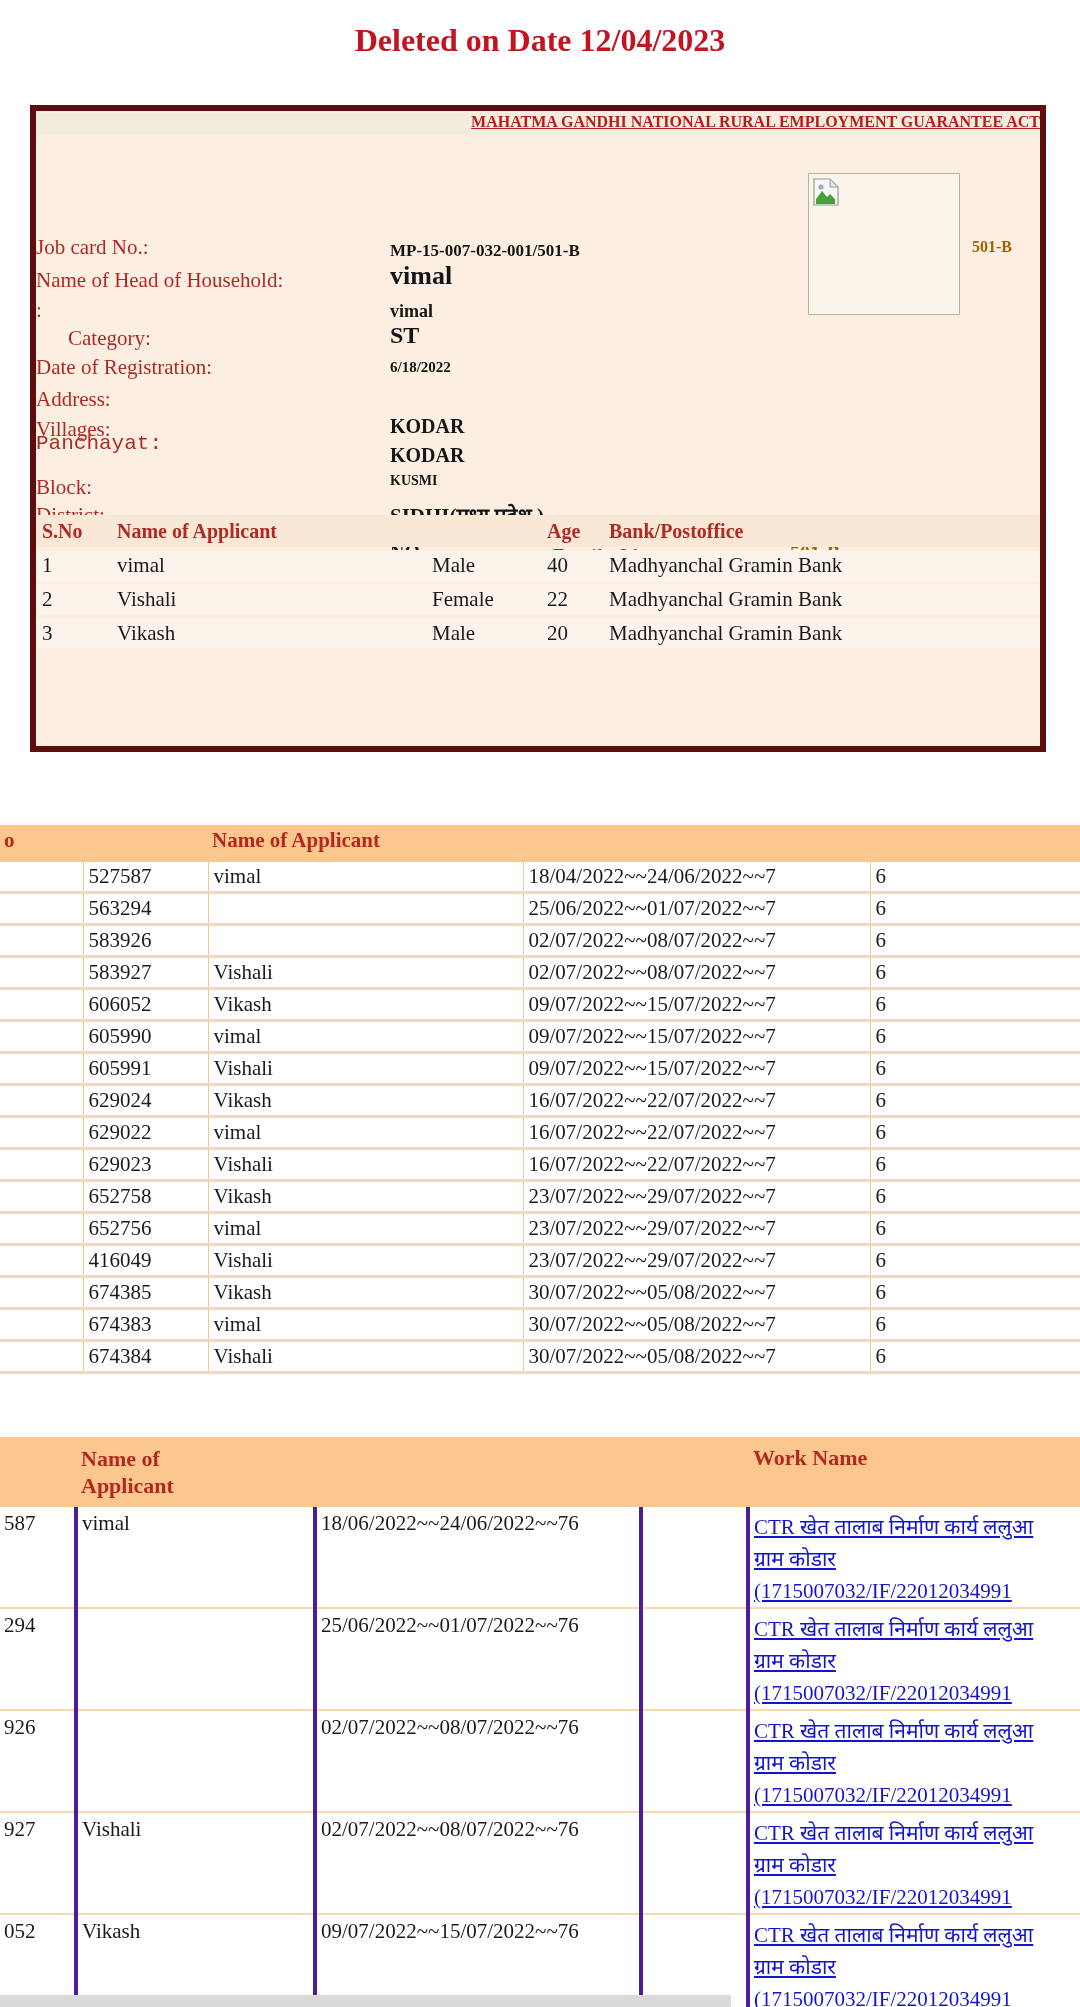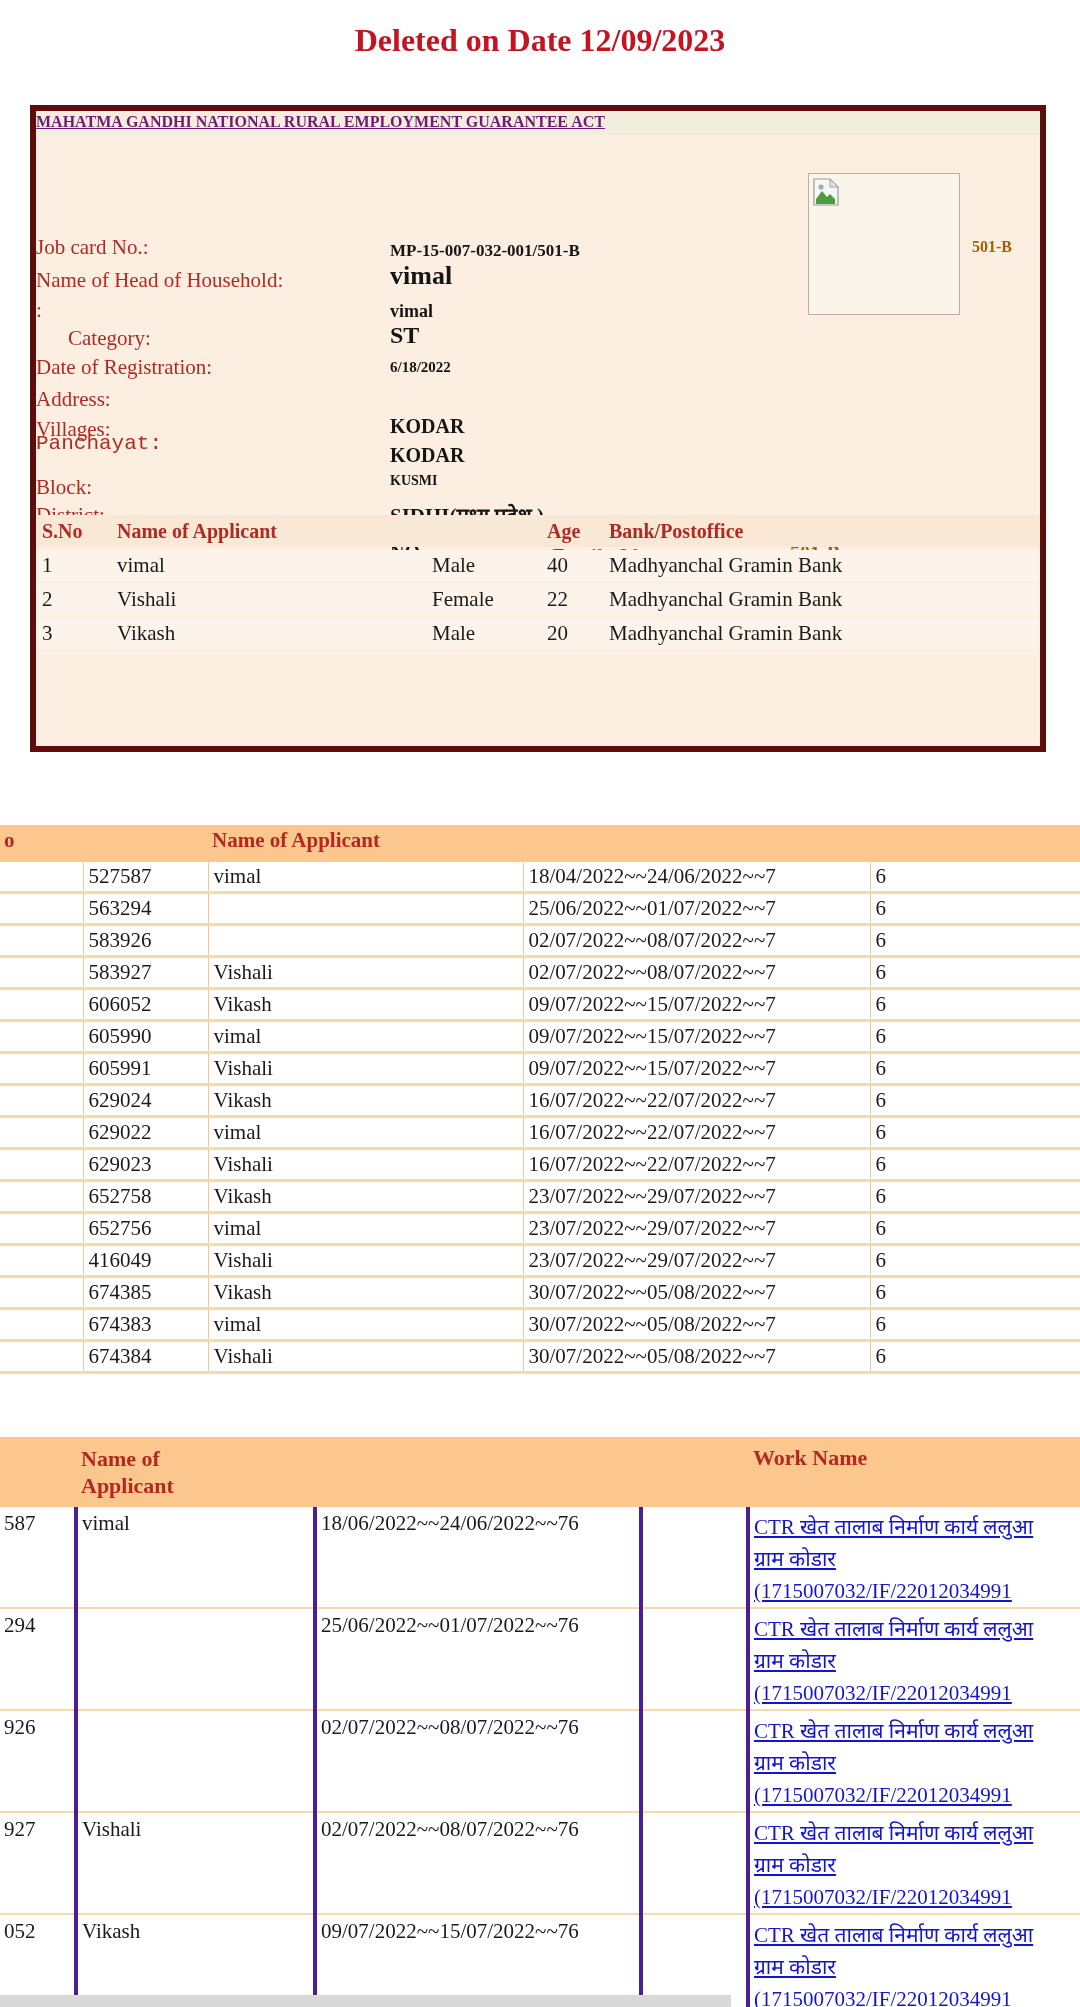--- a/index.html
+++ b/index.html
@@ -7,21 +7,21 @@
   .stage{position:absolute;left:0;top:0;width:1080px;height:2007px;overflow:hidden;background:#fff;}
 
   .page-title{position:absolute;left:0;top:22px;width:1080px;text-align:center;
     font-size:32px;font-weight:bold;color:#c31422;}
 
   
   .jobcard{position:absolute;left:30px;top:105px;width:1016px;height:647px;
     border:6px solid #5d0e0c;background:#fcefe1;box-sizing:border-box;}
   .jc-inner{position:absolute;left:0;top:0;right:0;bottom:0;}
   .act-bar{position:absolute;left:0;top:2px;width:100%;height:22px;background:#f2eddc;
-    text-align:left;font-size:16px;font-weight:bold;color:#701a75;}
+    text-align:right;font-size:16px;font-weight:bold;color:#b91c1c;}
   .act-bar span{text-decoration:underline;}
   .lbl{position:absolute;left:0;color:#b02a25;font-size:21px;white-space:nowrap;}
   .val{position:absolute;left:354px;color:#151515;font-weight:bold;white-space:nowrap;}
   .fam-lbl{position:absolute;color:#b02a25;font-size:21px;white-space:nowrap;}
   .fam-lbl b{color:#151515;}
   .fam-val{position:absolute;color:#a16207;font-weight:bold;}
 
   .photo{position:absolute;left:772px;top:62px;width:150px;height:140px;
     background:#fbf4eb;border:1px solid #b5b3a2;}
   .photo svg{position:absolute;left:4px;top:4px;}
@@ -50,21 +50,21 @@
   .t3 td:last-child{border-right:none;}
   .t3 a{color:#1414cc;text-decoration:underline;white-space:pre-line;line-height:32px;display:block;}
 
   .scroll-strip{position:absolute;left:0;top:1995px;width:731px;height:12px;background:#d9d9d9;}
 </style>
 </head>
 <body>
 
 <div class="stage">
 
-  <div class="page-title">Deleted on Date 12/09/2023</div>
+  <div class="page-title">Deleted on Date 12/04/2023</div>
 
   <div class="jobcard">
     <div class="jc-inner">
       <div class="act-bar">
         <span>MAHATMA GANDHI NATIONAL RURAL EMPLOYMENT GUARANTEE ACT</span>
       </div>
 
       <div class="lbl" style="top:124px;">Job card No.:</div>
       <div class="lbl" style="top:157px;">Name of Head of Household:</div>
       <div class="lbl" style="top:187px;">:</div>

